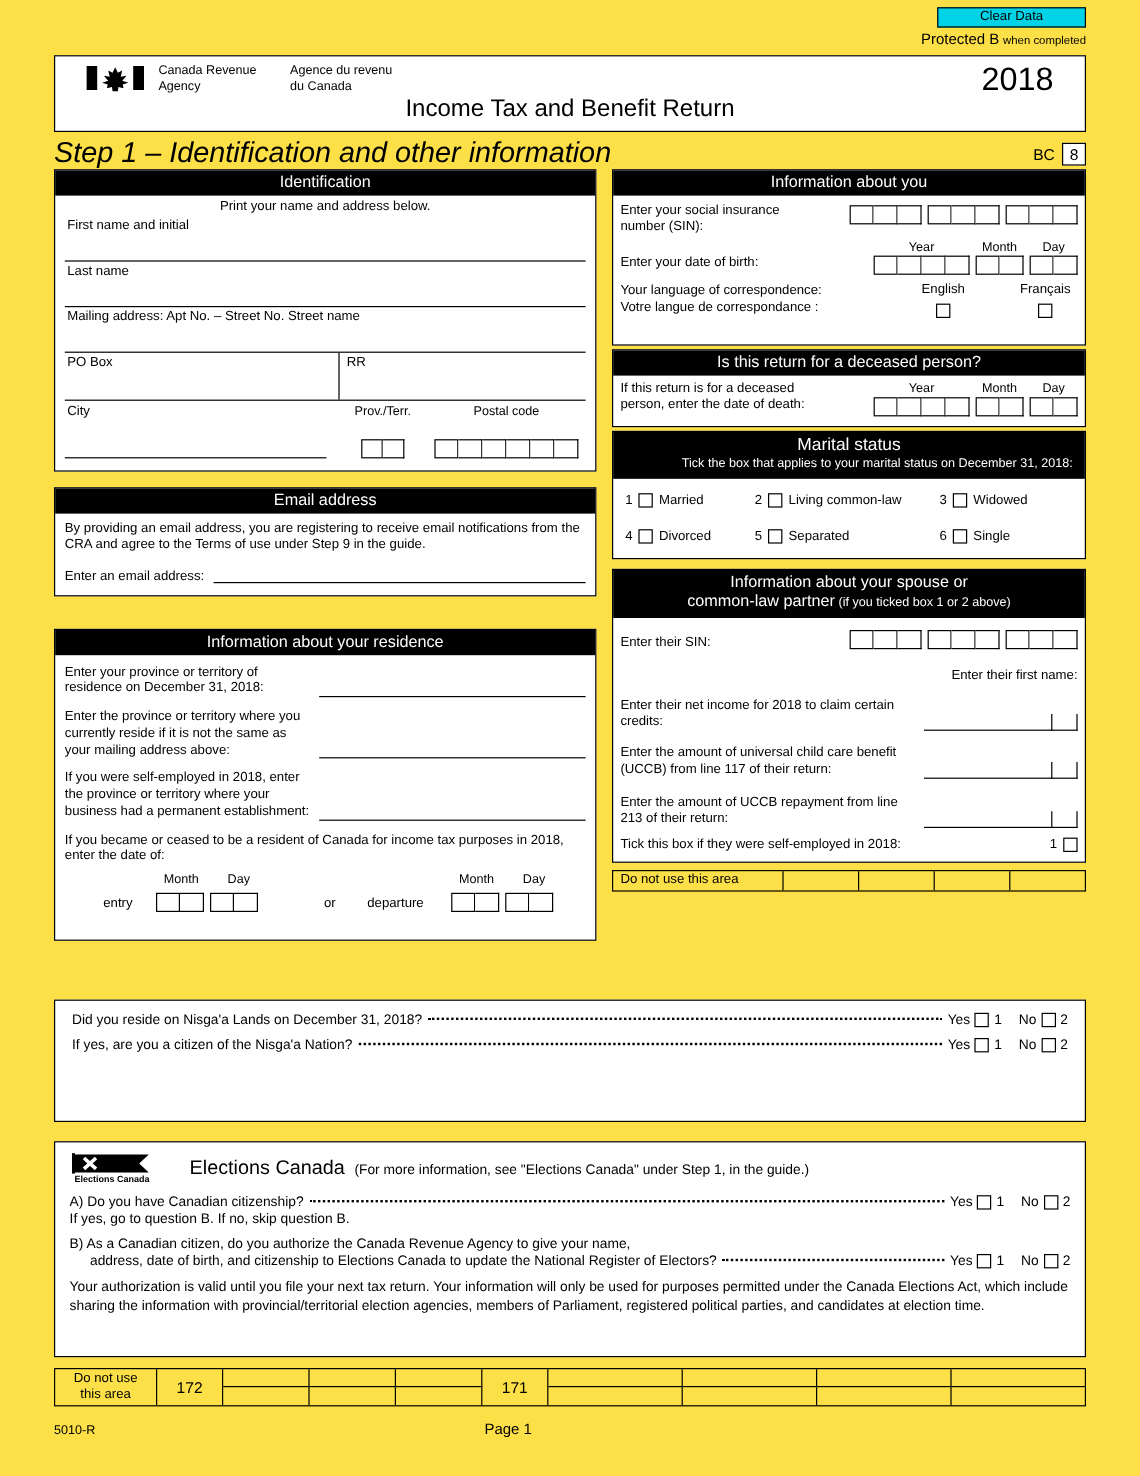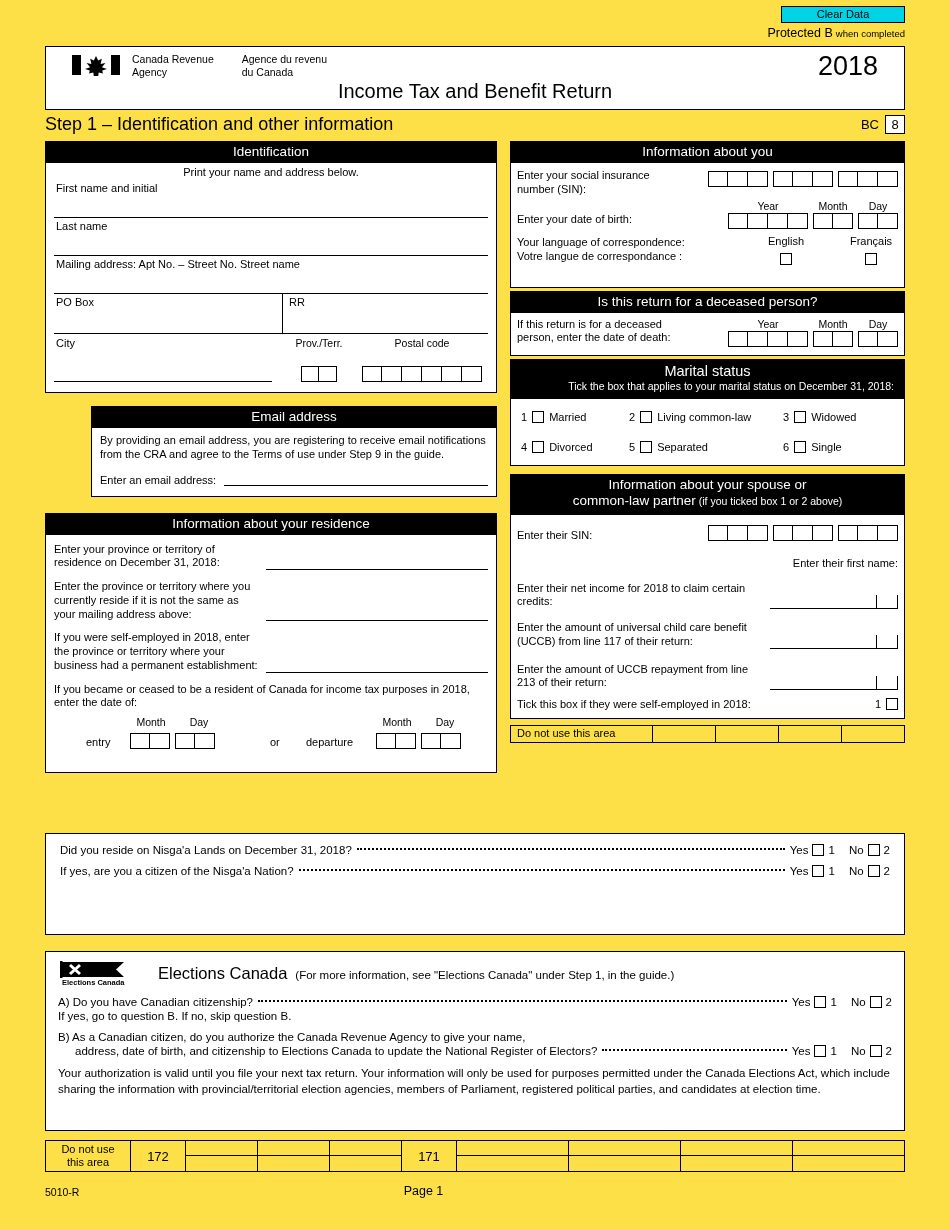--- a/index.html
+++ b/index.html
@@ -60,21 +60,21 @@
           <div>Agence du revenu</div>
           <div>du Canada</div>
         </div>
       </div>
       <div class="mla" style="font-size:27px;line-height:1;">2018</div>
     </div>
     <div style="text-align:center;font-size:20px;margin-top:0;">Income Tax and Benefit Return</div>
   </div>
 
   <div class="abs flex" style="top:114px;left:45px;width:860px;align-items:center;">
-    <div style="font-size:18px;">Step 1 – Identification and other information</div>
+    <div style="font-size:24px;font-style:italic;">Step 1 – Identification and other information</div>
     <div class="mla flex" style="align-items:center;gap:6px;">
       <span style="font-size:13px;">BC</span>
       <span class="box" style="width:20px;height:19px;text-align:center;font-size:13px;line-height:17px;border-width:1.5px;">8</span>
     </div>
   </div>
 
   <div class="abs" style="top:141px;left:45px;width:452px;">
 
     <div class="box">
       <div class="sec-header">Identification</div>
@@ -117,32 +117,32 @@
                 <span class="cell"></span>
                 <span class="cell"></span>
                 <span class="cell"></span>
                 <span class="cell"></span>
               </span>
           </div>
         </div>
       </div>
     </div>
 
-    <div class="box" style="margin-top:13px;margin-left:46px;">
+    <div class="box" style="margin-top:13px;">
       <div class="sec-header">Email address</div>
       <div style="padding:5px 8px 10px;">
         <div style="line-height:1.3;">By providing an email address, you are registering to receive email notifications from the CRA and agree to the Terms of use under Step 9 in the guide.</div>
         <div class="flex" style="align-items:flex-end;margin-top:10px;">
           <span style="flex:none;">Enter an email address:</span>
           <div class="uline" style="flex:1;height:14px;margin-left:8px;"></div>
         </div>
       </div>
     </div>
 
-    <div class="box" style="margin-top:16px;">
+    <div class="box" style="margin-top:27px;">
       <div class="sec-header">Information about your residence</div>
       <div style="padding:8px 8px 10px;">
         <div class="rrow">
           <span style="width:208px;line-height:1.25;">Enter your province or territory of residence on December 31, 2018:</span>
           <div class="uline" style="width:222px;height:14px;"></div>
         </div>
         <div class="rrow">
           <span style="width:208px;line-height:1.25;">Enter the province or territory where you currently reside if it is not the same as your mailing address above:</span>
           <div class="uline" style="width:222px;height:14px;"></div>
         </div>

